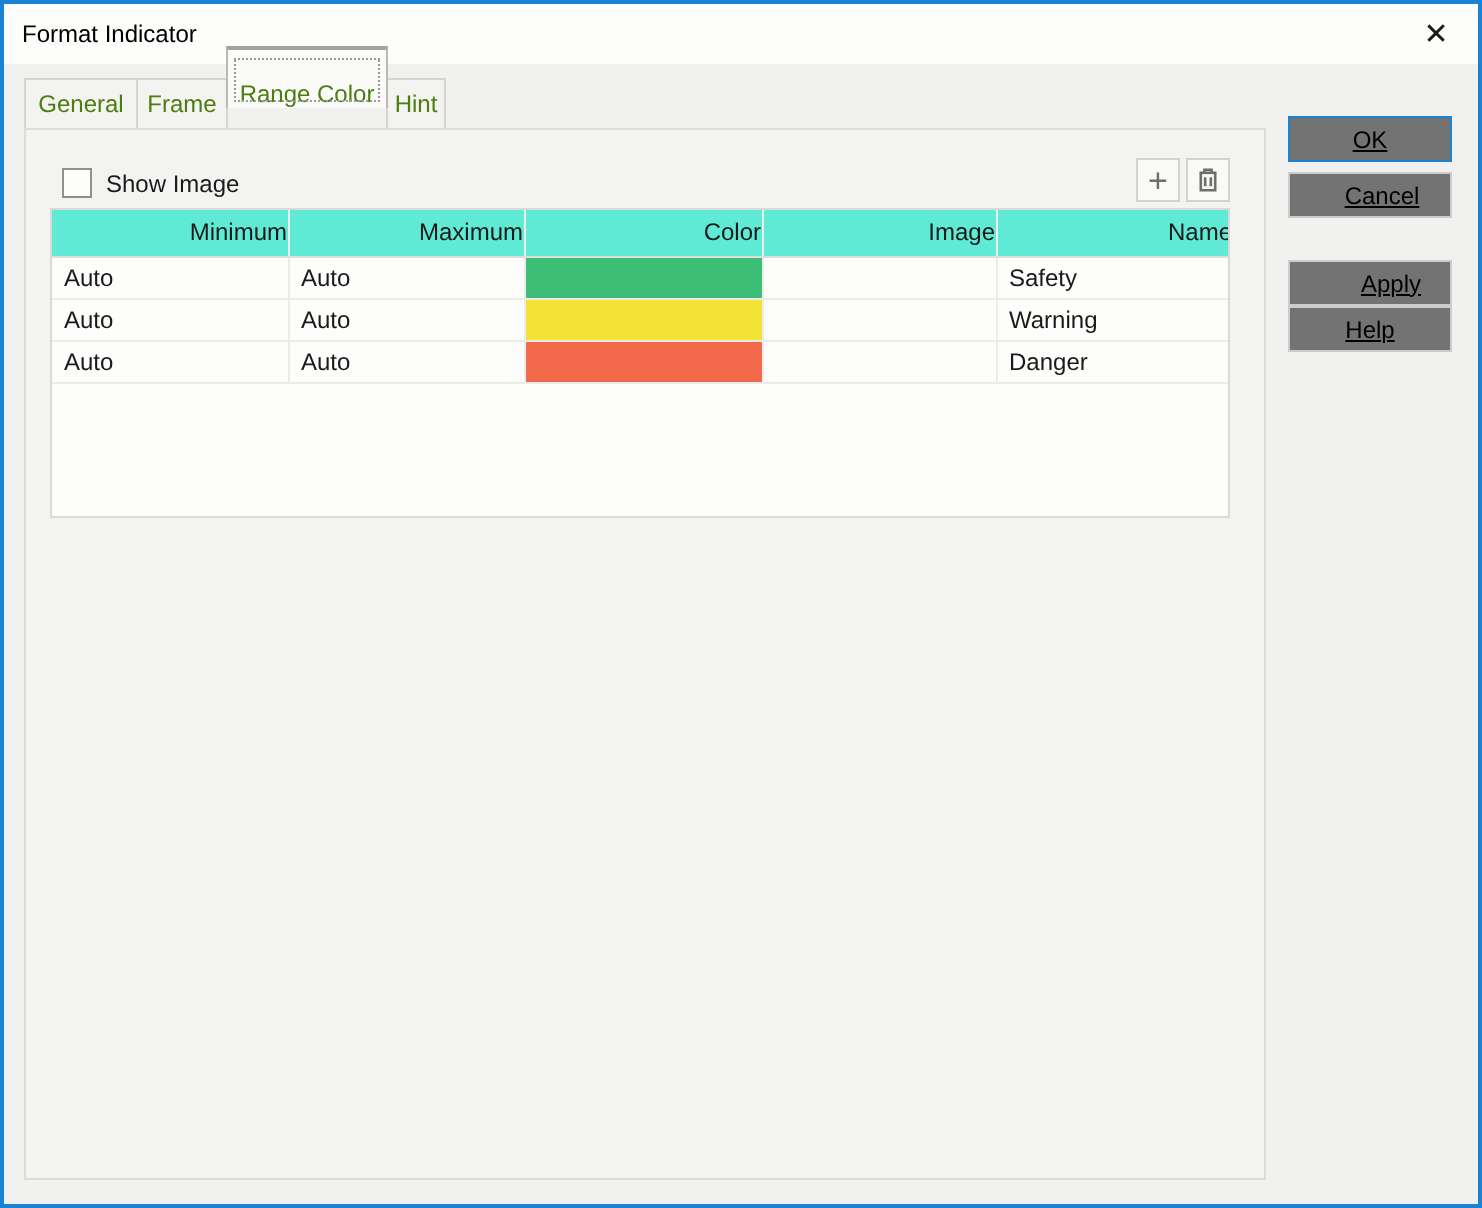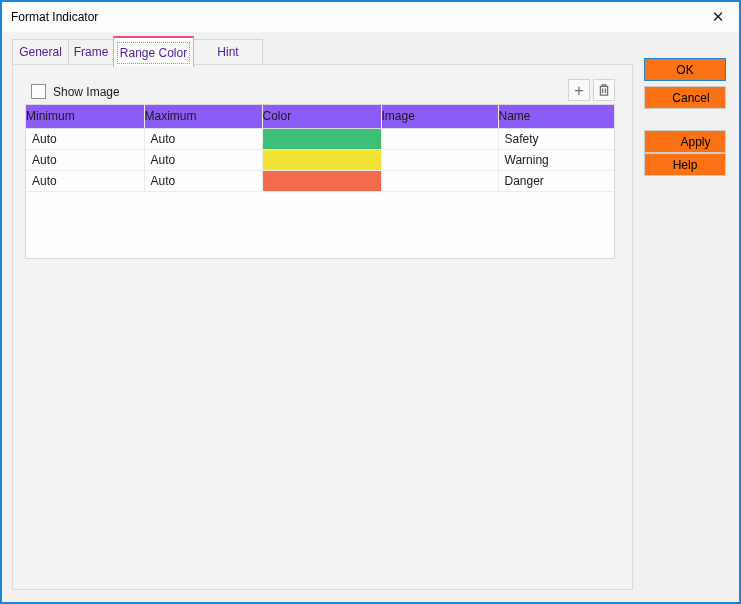--- a/index.html
+++ b/index.html
@@ -11,29 +11,30 @@
   }
   .titlebar { position:absolute; left:0; top:0; right:0; height:30px; background:#FDFDFC; }
   .title { position:absolute; left:9px; top:0; line-height:30px; font-size:12px; color:#000; }
   .close-btn {
     position:absolute; top:3px; right:6px; width:30px; height:24px;
     display:flex; align-items:center; justify-content:center;
     font-size:15px; color:#1A1A1A; cursor:default;
   }
   .tab {
     position:absolute; display:flex; align-items:center; justify-content:center;
-    background:#F3F3F1; border:1px solid #D4D4D2; color:#4c1d95; z-index:2;
+    background:#F3F3F1; border:1px solid #D4D4D2; color:#4d7c0f; z-index:2;
   }
   #tab-general { left:10px;  top:37px; width:57px; height:26px; }
   #tab-frame   { left:66px;  top:37px; width:46px; height:26px; }
-  #tab-hint    { left:191px; top:37px; width:70px; height:26px; }
+  #tab-hint    { left:191px; top:37px; width:30px; height:26px; }
   #tab-range {
-    left:111px; top:34px; width:81px; height:31px;
-    background:#FAFAF9; border:1px solid #B9B9B7; border-top:2px solid #ec4899; border-bottom:none;
+    left:111px; top:21px; width:81px; height:31px;
+    background:#FAFAF9; border:1px solid #B9B9B7; border-top:2px solid #a3a3a3; border-bottom:none;
     z-index:4;
+    align-items:flex-end;
   }
   #tab-range .focus-rect {
     position:absolute; left:3px; right:3px; top:4px; bottom:3px;
     border:1px dotted #9B9B99; pointer-events:none;
   }
   .panel {
     position:absolute; left:10px; top:62px; width:621px; height:526px;
     background:#F3F3F1; border:1px solid #DBDBD9; z-index:3;
   }
   .checkbox {
@@ -47,21 +48,21 @@
     display:flex; align-items:center; justify-content:center; color:#6E6E6C;
   }
   #add-btn { left:555px; font-size:17px; line-height:1; }
   #del-btn { left:580px; }
   .table-wrap {
     position:absolute; left:12px; top:39px; width:590px; height:155px;
     background:#FDFDFC; border:1px solid #D9D9D7; overflow:hidden;
   }
   table { border-collapse:collapse; table-layout:fixed; width:100%; font-size:12px; }
   th {
-    height:23px; font-weight:normal; text-align:left; background:#8b5cf6;
+    height:23px; font-weight:normal; text-align:right; background:#5eead4;
     border-bottom:1px solid #DEDEDC; border-right:1px solid #ECECEA; padding:0;
   }
   th:last-child, td:last-child { border-right:none;margin-top:26px; }
   td {
     height:21px; border-bottom:1px solid #ECECEA; border-right:1px solid #ECECEA;
     padding:0 0 0 6px; overflow:hidden; white-space:nowrap;
   }
   td.color-cell { padding:0; }
   .groupbox {
     position:absolute; left:12px; top:215px; width:590px; height:58px;
@@ -79,22 +80,22 @@
   .swatch { position:absolute; width:22px; height:22px; border:1px solid #B0B0AE; }
   .hash { position:absolute; }
   .browse-btn {
     position:absolute; width:20px; height:21px;
     background:#F6F6F4; border:1px solid #C6C6C4;
     display:flex; align-items:flex-end; justify-content:center;
     font-size:12px; line-height:14px; color:#1A1A1A;
   }
   .dlg-btn {
     position:absolute; left:642px; width:82px; height:23px;
-    background:#f97316; border:1px solid #CCCCCA;
-    display:flex; align-items:center; justify-content:center; font-size:12px; color:#000;
+    background:#737373; border:1px solid #CCCCCA;
+    display:flex; align-items:center; justify-content:center; font-size:12px; color:#000;text-decoration:underline;
   }
   #ok-btn     { top:56px;  border-color:#1883D7; }
   #cancel-btn { top:84px;padding-left:12px;  }
   #apply-btn  { top:128px;padding-left:21px; }
   #help-btn   { top:151px; }
 </style>
 </head>
 <body>
 
 <div class="window">

